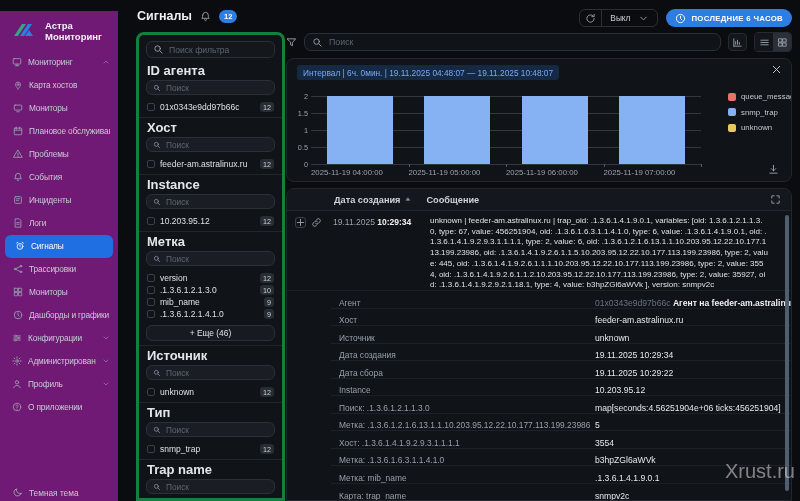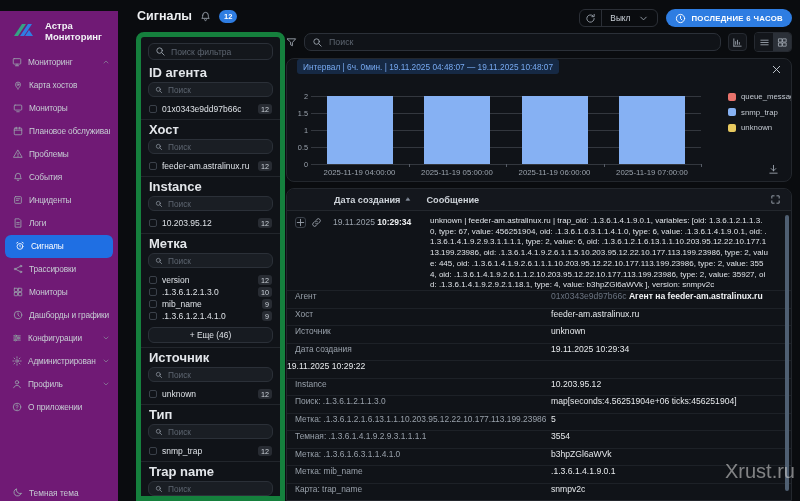--- a/index.html
+++ b/index.html
@@ -20,21 +20,21 @@
   #theme-row { position:absolute; left:0; bottom:14px; width:128px; display:flex; align-items:center; gap:6px; padding:0 12px; font-size:8.3px; color:#c6ccd3; cursor:pointer; }
   
   #page-title { position:absolute; left:137px; top:9px; font-size:12.5px; font-weight:bold; color:#eef0f2; display:flex; align-items:center; gap:8px; }
   #page-title .badge { background:#2e7de2; color:#fff; font-size:7.5px; font-weight:bold; border-radius:8px; padding:2px 5px; }
   #top-controls { position:absolute; right:8px; top:9px; display:flex; align-items:center; gap:8px; }
   .refresh-group { display:flex; align-items:stretch; border:1px solid #2b2f36; border-radius:6px; height:18px; overflow:hidden; }
   .refresh-btn { width:22px; display:flex; align-items:center; justify-content:center; color:#cbd1d8; border-right:1px solid #2b2f36; }
   .interval-select { display:flex; align-items:center; gap:8px; padding:0 8px; font-size:8.3px; color:#cbd1d8; }
   .blue-btn { height:18px; display:flex; align-items:center; gap:5px; background:#2e7de2; border-radius:9px; padding:0 9px; font-size:7.8px; font-weight:bold; color:#fff; letter-spacing:.3px; }
   
-  #filter-panel { position:absolute; left:136px; top:32px; width:149px; height:469px; background:#101318; border:5px solid #15803d; border-radius:8px 8px 0 0; overflow:hidden; padding:6px 0 0 0; }
+  #filter-panel { position:absolute; left:136px; top:32px; width:149px; height:469px; background:#101318; border:3px solid #15803d; border-radius:8px 8px 0 0; overflow:hidden; padding:6px 0 0 0; }
   .f-search { display:flex; align-items:center; gap:5px; border:1px solid #2b3038; background:#14171c; border-radius:6px; height:17px; padding:0 6px; color:#5d6570; margin:0 7px; }
   .f-search .ph { font-size:8.6px; }
   .f-group { padding:5px 7px 4px 7px; }
   .f-group + .f-group { border-top:1px solid #22262c; }
   .f-group:first-child { padding-top:8px; }
   .f-title { font-size:13px; font-weight:bold; color:#e3e6ea; margin:0 0 4px 1px; line-height:10px; }
   .f-input { display:flex; align-items:center; gap:5px; border:1px solid #2b3038; background:#1a1e24; border-radius:6px; height:15px; padding:0 6px; color:#5d6570; margin-bottom:6px; }
   .f-input .ph { font-size:8.3px; }
   .f-item { display:flex; align-items:center; gap:5px; height:12px; padding:0 1px; font-size:8.5px; color:#dde1e6; }
   .f-item .lbl { white-space:nowrap; overflow:hidden; }
@@ -46,45 +46,45 @@
   #funnel-btn { color:#9aa2ac; margin-right:7px; }
   #main-search { flex:1; display:flex; align-items:center; gap:6px; border:1px solid #2b3038; background:#101318; border-radius:7px; height:18px; padding:0 7px; color:#5d6570; }
   #main-search .ph { font-size:8.8px; }
   .tb-btn { width:19px; height:18px; border:1px solid #262a31; background:#13161b; border-radius:4px; display:flex; align-items:center; justify-content:center; color:#aab1ba; flex:0 0 auto; }
   #chart-toggle { margin-left:7px; }
   .view-group { display:flex; margin-left:7px; border:1px solid #262a31; border-radius:4px; overflow:hidden; }
   .view-group .tb-btn { border:none; border-radius:0; width:18px; }
   .view-group .tb-btn.active { background:#2b3038; color:#e6e9ec; }
   
   #chart-panel { position:absolute; left:286px; top:58px; width:506px; height:124px; background:#101318; border:1px solid #23272d; border-radius:8px; overflow:hidden; }
-  #interval-pill { position:absolute; left:10px; top:0; background:rgba(46,125,226,.22); color:#77a9f0; font-size:8.3px; padding:2.5px 6px; border-radius:3px; }
+  #interval-pill { position:absolute; left:10px; top:6px; background:rgba(46,125,226,.22); color:#77a9f0; font-size:8.3px; padding:2.5px 6px; border-radius:3px; }
   #chart-close { position:absolute; right:9px; top:5px; color:#ccd2d9; }
   #plot { position:absolute; left:24px; top:37px; width:390px; height:68px; }
   .gridline { position:absolute; left:0; width:100%; height:1px; background:#33373e; }
   .ytick { position:absolute; right:393px; font-size:7.3px; color:#9aa2ac; transform:translateY(-50%); }
   .bar { position:absolute; bottom:0; width:66px; background:#86b1f3; }
   .xtick { position:absolute; width:1px; height:3px; top:68px; background:#565c66; }
-  .xlabel { position:absolute; top:72px; width:97px; text-align:center; font-size:7.8px; color:#9aa2ac; white-space:nowrap; }
+  .xlabel { position:absolute; top:72px; width:97px; font-size:7.8px; color:#9aa2ac; white-space:nowrap; }
   #legend { position:absolute; left:441px; top:33px; display:flex; flex-direction:column; gap:6.5px; }
   .leg-item { display:flex; align-items:center; gap:5px; font-size:7.8px; color:#c3c9d1; white-space:nowrap; }
   .leg-sw { width:8px; height:8px; border-radius:2px; flex:0 0 auto; }
   #chart-dl { position:absolute; right:12px; bottom:6px; color:#9aa2ac; }
   
   #table-panel { position:absolute; left:286px; top:188px; width:506px; height:313px; background:#101318; border:1px solid #23272d; border-radius:8px 8px 0 0; overflow:hidden; }
   #t-head { height:22px; background:#14171d; border-bottom:1px solid #23272d; display:flex; align-items:center; font-size:9.2px; font-weight:bold; color:#cfd4da; position:relative; }
   #t-head .c-date { margin-left:47px; display:flex; align-items:center; gap:4px; }
   #t-head .c-msg { margin-left:14px; }
   #t-expand { position:absolute; right:10px; top:5px; color:#9aa2ac; }
   #t-row { display:flex; padding:4px 0 0 8px; height:80px; overflow:hidden; border-bottom:1px solid #1d2127; }
   #row-icons { display:flex; gap:5px; width:38px; padding-top:2px; }
   .mini-btn { width:11px; height:11px; border:1px solid #3a4049; border-radius:3px; color:#9aa2ac; display:flex; align-items:center; justify-content:center; }
   #t-date { width:97px; font-size:8.5px; color:#9aa2ac; padding-top:2px; white-space:nowrap; }
   #t-date b { color:#eef0f2;text-align:right; }
   #t-msg { flex:1; font-size:8px; line-height:10.7px; color:#dfe3e8; padding-right:22px; word-break:break-all; padding-top:1px; }
-  .d-row { display:flex; border-bottom:1px solid #1d2127; height:17.55px; align-items:flex-start; overflow:hidden; }
+  .d-row { display:flex; border-bottom:1px solid #1d2127; height:17.55px; align-items:flex-end; overflow:hidden;margin-left:44px; }
   .d-label { width:264px; padding-left:8px; font-size:8.4px; color:#98a0aa; white-space:nowrap; overflow:hidden; flex:0 0 auto; }
   .d-value { flex:1; font-size:8.6px; color:#e6e9ec; white-space:nowrap; overflow:hidden; }
   .muted { color:#6a7380; }
   .strong { color:#f0f2f4; font-weight:bold; }
   
   #v-scroll { position:absolute; right:2px; top:24px; width:5px; height:287px; }
   #v-thumb { position:absolute; left:1px; top:2px; width:4px; height:276px; background:#4f5f72; border-radius:2px; }
   
   #watermark { position:absolute; right:5px; top:460px; font-size:20px; color:rgba(205,205,205,.6); }
 </style>
@@ -615,36 +615,37 @@
       </div>
       <div class="d-row">
         <div class="d-label">Источник</div>
         <div class="d-value"><span>unknown</span></div>
       </div>
       <div class="d-row">
         <div class="d-label">Дата создания</div>
         <div class="d-value"><span>19.11.2025 10:29:34</span></div>
       </div>
       <div class="d-row">
+        <div class="d-label">Дата сбора</div>
         <div class="d-value"><span>19.11.2025 10:29:22</span></div>
       </div>
       <div class="d-row">
         <div class="d-label">Instance</div>
         <div class="d-value"><span>10.203.95.12</span></div>
       </div>
       <div class="d-row">
         <div class="d-label">Поиск: .1.3.6.1.2.1.1.3.0</div>
         <div class="d-value"><span>map[seconds:4.56251904e+06 ticks:456251904]</span></div>
       </div>
       <div class="d-row">
         <div class="d-label">Метка: .1.3.6.1.2.1.6.13.1.1.10.203.95.12.22.10.177.113.199.23986</div>
         <div class="d-value"><span>5</span></div>
       </div>
       <div class="d-row">
-        <div class="d-label">Темная: .1.3.6.1.4.1.9.2.9.3.1.1.1.1</div>
+        <div class="d-label">Хост: .1.3.6.1.4.1.9.2.9.3.1.1.1.1</div>
         <div class="d-value"><span>3554</span></div>
       </div>
       <div class="d-row">
         <div class="d-label">Метка: .1.3.6.1.6.3.1.1.4.1.0</div>
         <div class="d-value"><span>b3hpZGl6aWVk</span></div>
       </div>
       <div class="d-row">
         <div class="d-label">Метка: mib_name</div>
         <div class="d-value"><span>.1.3.6.1.4.1.9.0.1</span></div>
       </div>

